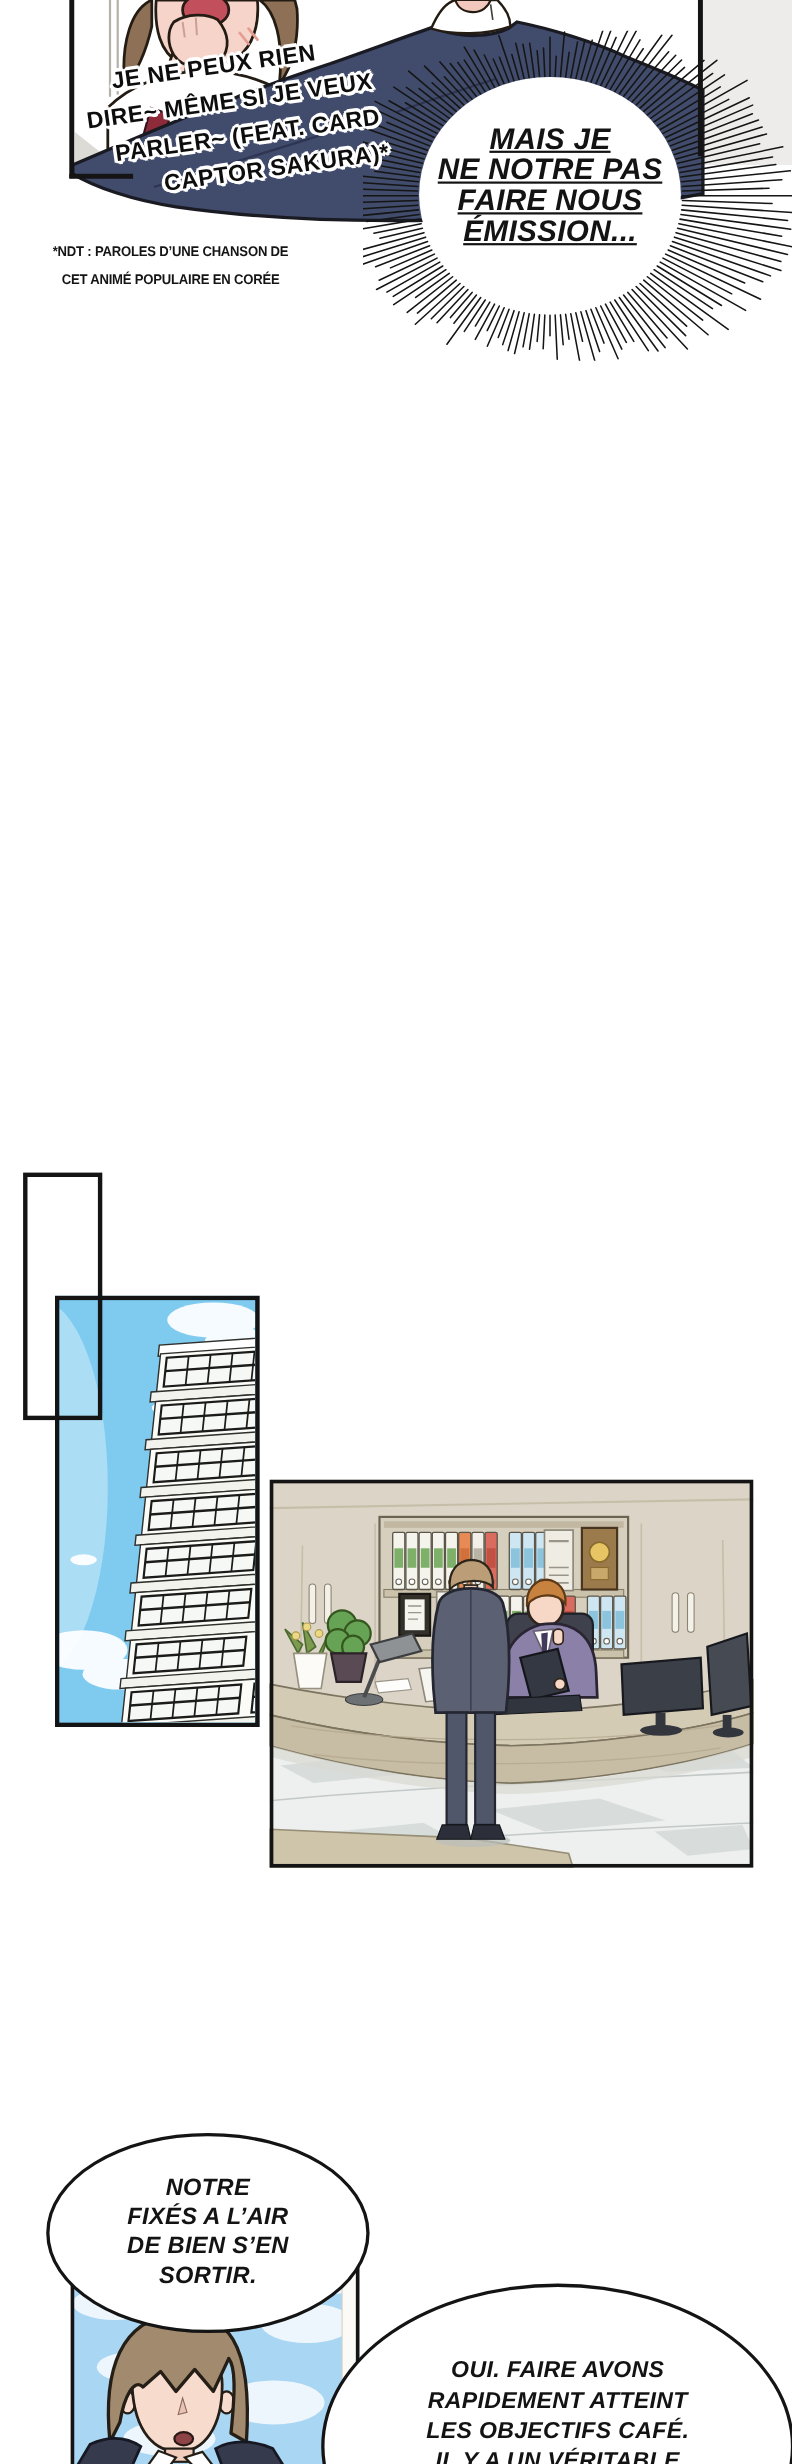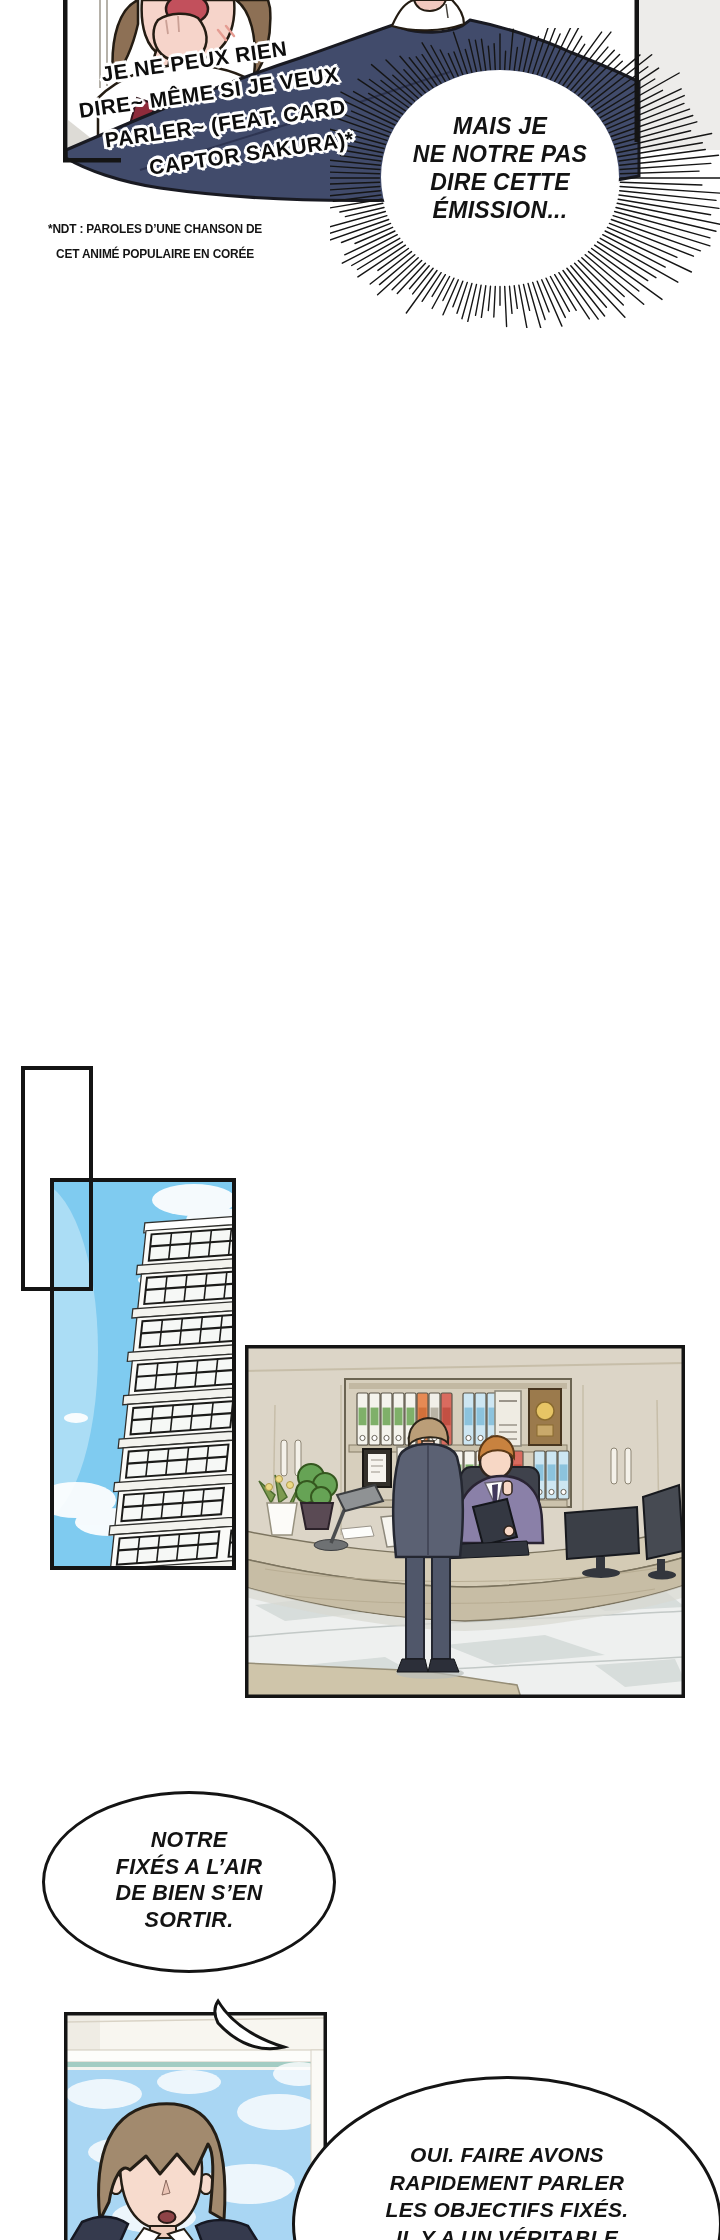--- a/index.html
+++ b/index.html
@@ -3,21 +3,21 @@
 <meta charset="utf-8">
 <style>
   html,body{margin:0;padding:0;background:#ffffff;}
   .page{position:relative;width:720px;height:2240px;overflow:hidden;background:#fff;
         font-family:"Liberation Sans",sans-serif;}
   .abs{position:absolute;}
 
   
   .btxt{font-family:"Liberation Sans",sans-serif;font-style:italic;font-weight:700;
         color:#131313;text-align:center;letter-spacing:.3px;}
-  .burst-txt{font-size:23px;line-height:28px;}
+  .burst-txt{font-size:27px;line-height:28px;text-decoration:underline;}
   .cafe-txt{font-size:21.5px;line-height:26.5px;}
   .oui-txt{font-size:21px;line-height:27.5px;}
 
   .ellipse{border-radius:50%;background:#fff;}
   .bordered{border:3.5px solid #141414;}
 
   
   .lyrics{width:376px;transform:rotate(-8deg);transform-origin:center center;z-index:6;}
   .lyrics .line{font-weight:700;font-size:21px;line-height:33px;color:#0d0d0d;
     text-align:center;letter-spacing:.5px;white-space:nowrap;
@@ -73,21 +73,21 @@
   </svg>
 
   <svg class="abs" style="left:330px;top:28px;z-index:2" width="390" height="300" viewBox="0 0 390 300">
     <path id="burst-spikes" d="M290.5 150.0L393.6 150.0M290.4 154.3L371.9 157.0M290.1 158.5L392.1 165.3M289.7 162.8L386.0 172.4M289.0 167.0L388.9 180.4M288.2 171.2L380.6 186.7M287.2 175.3L390.5 196.4M286.0 179.5L385.9 203.3M284.6 183.5L379.9 209.8M283.1 187.6L379.9 217.9M281.3 191.5L370.4 222.8M279.4 195.4L363.4 228.2M277.4 199.3L347.0 229.3M275.1 203.0L361.4 244.0M272.7 206.7L335.2 239.1M270.2 210.3L347.8 254.2M267.5 213.8L325.9 249.7M264.6 217.2L317.7 252.6M261.6 220.5L332.0 271.4M258.5 223.6L308.8 263.0M255.2 226.7L313.7 276.3M251.8 229.7L294.2 268.5M248.3 232.5L293.3 277.1M244.6 235.2L294.9 289.2M240.8 237.8L276.4 279.3M236.9 240.2L274.6 288.0M233.0 242.5L268.2 291.1M228.9 244.7L259.4 290.8M224.7 246.7L246.2 282.3M220.4 248.5L239.4 283.3M216.1 250.2L235.3 289.4M211.7 251.8L231.9 298.1M207.2 253.2L219.1 283.9M202.7 254.4L215.1 291.5M198.1 255.5L210.9 300.6M193.5 256.4L199.6 282.3M188.9 257.2L197.9 305.3M184.2 257.7L187.3 280.4M179.5 258.2L182.0 285.4M174.7 258.4L176.6 298.5M170.0 258.5L170.0 277.3M165.3 258.4L163.8 289.0M160.5 258.2L158.3 282.5M155.8 257.7L151.4 289.4M151.1 257.2L145.5 287.3M146.5 256.4L137.8 293.4M141.9 255.5L131.9 290.7M137.3 254.4L127.0 285.3M132.8 253.2L122.9 278.8M128.3 251.8L113.0 286.8M123.9 250.2L112.9 272.5M119.6 248.5L102.1 280.5M115.3 246.7L102.1 268.4M111.1 244.7L92.1 273.3M107.0 242.5L76.3 285.0M103.1 240.2L82.7 265.9M99.2 237.8L79.5 260.7M95.4 235.2L67.3 265.4M91.7 232.5L62.1 261.8M88.2 229.7L47.6 266.8M84.8 226.7L49.5 256.6M81.5 223.6L40.2 256.0M78.4 220.5L47.9 242.4M75.4 217.2L27.9 248.9M72.5 213.8L27.5 241.5M69.8 210.3L21.7 237.5M67.3 206.7L12.3 235.2M64.9 203.0L14.7 226.8M62.6 199.3L25.0 215.5M60.6 195.4L11.5 214.5M58.7 191.5L-2.1 212.8M56.9 187.6L-0.4 205.4M55.4 183.5L-7.6 200.8M54.0 179.5L15.4 188.6M52.8 175.3L9.9 184.0M51.8 171.2L-8.3 181.3M51.0 167.0L3.4 173.3M50.3 162.8L-10.2 168.8M49.9 158.5L-17.5 163.0M49.6 154.3L-17.1 156.5M49.5 150.0L-0.8 150.0M49.6 145.7L-18.4 143.5M49.9 141.5L-17.1 137.0M50.3 137.2L-19.4 130.3M51.0 133.0L10.6 127.6M51.8 128.8L11.2 122.0M52.8 124.7L-7.9 112.3M54.0 120.5L-11.3 105.0M55.4 116.5L-1.8 100.7M56.9 112.4L19.6 100.8M58.7 108.5L2.0 88.6M60.6 104.6L12.2 85.7M62.6 100.7L21.6 83.1M64.9 97.0L12.3 72.1M67.3 93.3L11.0 64.1M69.8 89.7L23.6 63.6M72.5 86.2L38.6 65.4M75.4 82.8L28.0 51.2M78.4 79.5L39.5 51.5M81.5 76.4L51.0 52.5M84.8 73.3L41.5 36.6M88.2 70.3L62.8 47.2M91.7 67.5L56.0 32.1M95.4 64.8L73.9 41.8M99.2 62.2L70.0 28.3M103.1 59.8L79.3 29.8M107.0 57.5L86.2 28.8M111.1 55.3L92.1 26.7M115.3 53.3L92.1 14.8M119.6 51.5L101.0 17.5M123.9 49.8L110.2 22.0M128.3 48.2L118.4 25.6M132.8 46.8L124.0 24.0M137.3 45.6L123.5 4.2M141.9 44.5L135.3 21.5M146.5 43.6L138.9 11.4M151.1 42.8L145.4 12.3M155.8 42.3L151.5 11.3M160.5 41.8L158.3 18.1M165.3 41.6L164.1 15.6M170.0 41.5L170.0 5.9M174.7 41.6L175.6 23.2M179.5 41.8L183.2 1.1M184.2 42.3L187.4 19.5M188.9 42.8L195.0 10.3M193.5 43.6L201.6 9.0M198.1 44.5L208.4 8.5M202.7 45.6L219.2 -3.8M207.2 46.8L226.3 -2.8M211.7 48.2L230.1 6.0M216.1 49.8L241.4 -1.9M220.4 51.5L251.1 -4.9M224.7 53.3L251.8 8.3M228.9 55.3L254.7 16.3M233.0 57.5L271.6 4.1M236.9 59.8L280.9 4.1M240.8 62.2L277.9 19.1M244.6 64.8L284.3 22.2M248.3 67.5L289.6 26.5M251.8 70.3L292.3 33.3M255.2 73.3L310.0 26.9M258.5 76.4L321.7 26.8M261.6 79.5L317.9 38.8M264.6 82.8L328.6 40.1M267.5 86.2L324.8 51.0M270.2 89.7L349.2 45.0M272.7 93.3L332.5 62.3M275.1 97.0L351.2 60.9M277.4 100.7L354.2 67.6M279.4 104.6L354.0 75.4M281.3 108.5L359.5 81.1M283.1 112.4L362.8 87.5M284.6 116.5L366.8 93.8M286.0 120.5L360.6 102.7M287.2 124.7L381.6 105.5M288.2 128.8L372.3 114.7M289.0 133.0L375.3 121.5M289.7 137.2L388.5 127.3M290.1 141.5L380.8 135.4M290.4 145.7L369.1 143.1" stroke="#151515" stroke-width="1.4" fill="none" stroke-linecap="round"></path>
   </svg>
 
   <div class="abs ellipse" style="left:381px;top:70px;width:238px;height:214px;z-index:3">
     <div class="btxt burst-txt" style="padding-top:42px">
       <div>MAIS JE</div>
       <div>NE NOTRE PAS</div>
-      <div>DIRE CETTE</div>
+      <div>FAIRE NOUS</div>
       <div>ÉMISSION...</div>
     </div>
   </div>
 
   <div class="abs lyrics" style="left:27px;top:42px">
     <div class="line l1">JE NE PEUX RIEN</div>
     <div class="line l2">DIRE~ MÊME SI JE VEUX</div>
     <div class="line l3">PARLER~ (FEAT. CARD</div>
     <div class="line l4">CAPTOR SAKURA)*</div>
   </div>
@@ -467,31 +467,31 @@
       <path d="M6,230 L18,210 C36,202 52,204 64,212 L56,230 Z" fill="#353a4d" stroke="#161823" stroke-width="2.5"></path>
       <path d="M138,230 L132,214 C146,206 166,206 184,214 L194,230 Z" fill="#353a4d" stroke="#161823" stroke-width="2.5"></path>
     </g>
     <rect x="1.75" y="1.75" width="259.5" height="260" fill="none" stroke="#141414" stroke-width="3.5"></rect>
   </svg>
 
   <svg class="abs" style="left:200px;top:1995px;z-index:3" width="110" height="70" viewBox="0 0 110 70">
     <path d="M18,6 C30,26 52,42 84,52 C60,58 36,48 18,28 C14,20 14,12 18,6 Z" fill="#ffffff" stroke="#141414" stroke-width="3"></path>
   </svg>
 
-  <div class="abs ellipse bordered" style="left:42px;top:1791px;width:288px;height:176px;z-index:4">
+  <div class="abs ellipse bordered" style="left:42px;top:1939px;width:288px;height:176px;z-index:4">
     <div class="btxt cafe-txt" style="padding-top:33px">
       <div>NOTRE</div>
       <div>FIXÉS A L’AIR</div>
       <div>DE BIEN S’EN</div>
       <div>SORTIR.</div>
     </div>
   </div>
 
   <div class="abs ellipse bordered" style="left:292px;top:2076px;width:424px;height:290px;z-index:2">
     <div class="btxt oui-txt" style="padding-top:62px">
       <div>OUI. FAIRE AVONS</div>
-      <div>RAPIDEMENT PARLER</div>
-      <div>LES OBJECTIFS FIXÉS.</div>
+      <div>RAPIDEMENT ATTEINT</div>
+      <div>LES OBJECTIFS CAFÉ.</div>
       <div>IL Y A UN VÉRITABLE</div>
     </div>
   </div>
 
 </div>
 
 </body></html>

